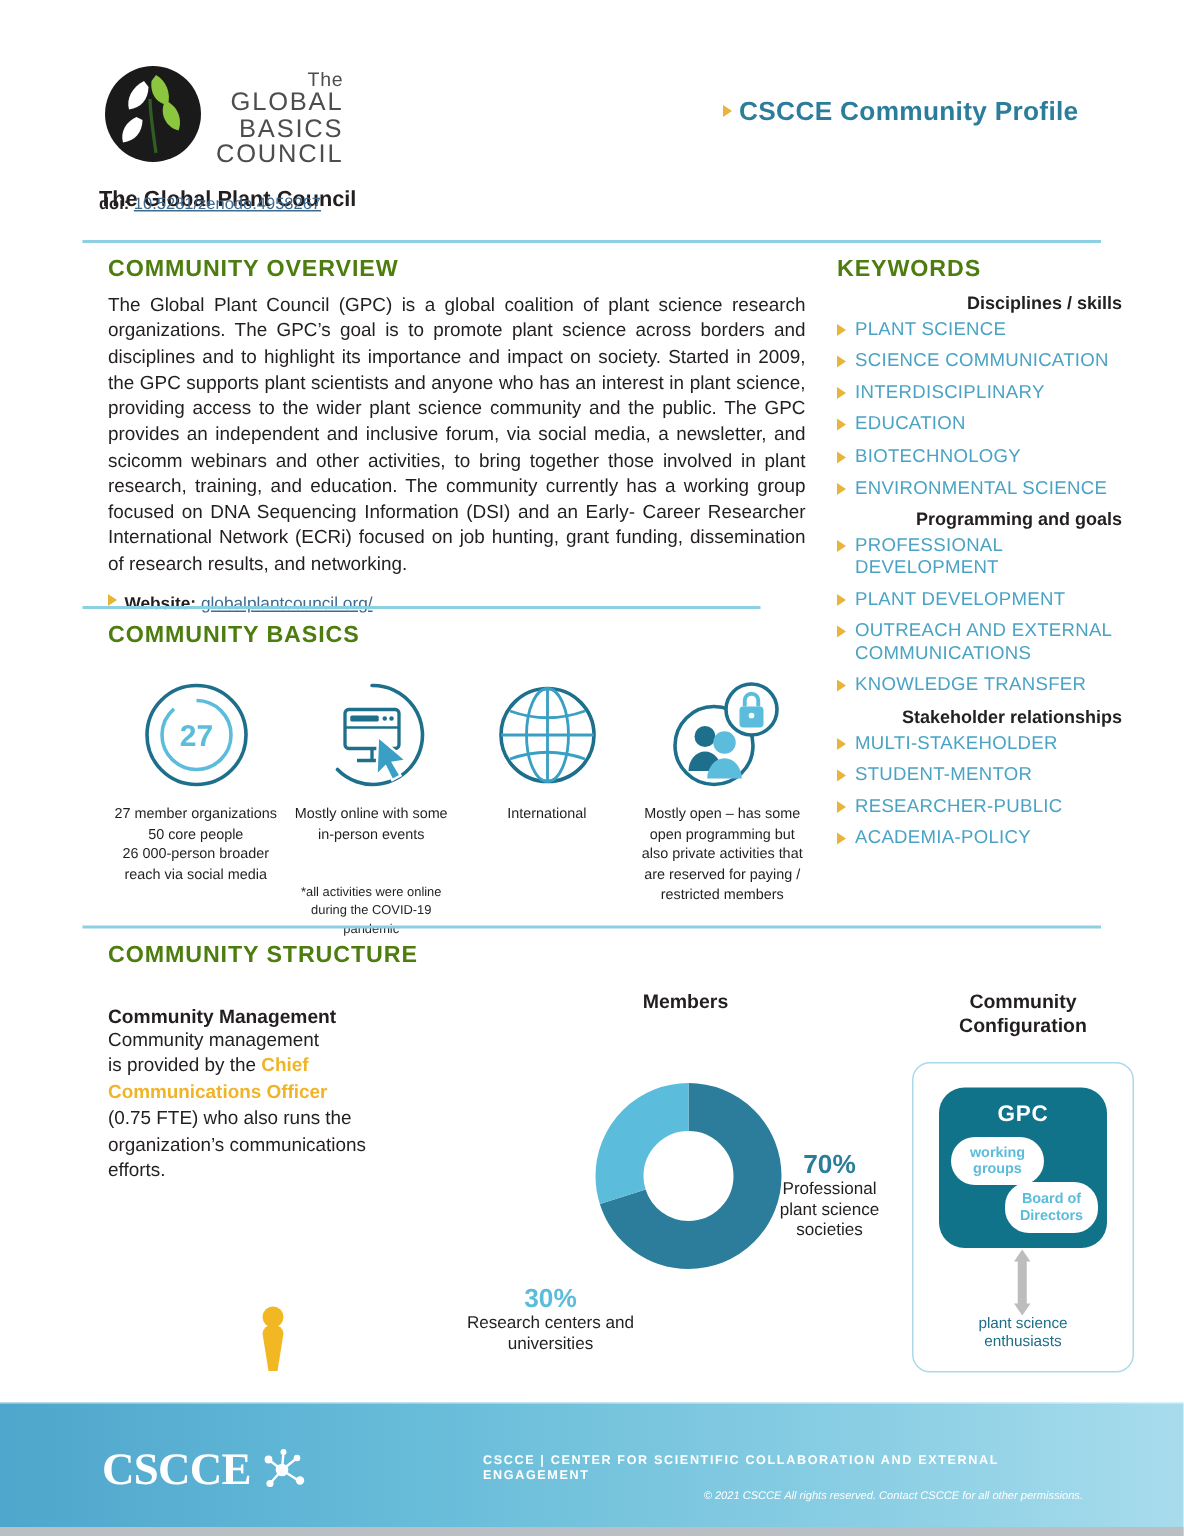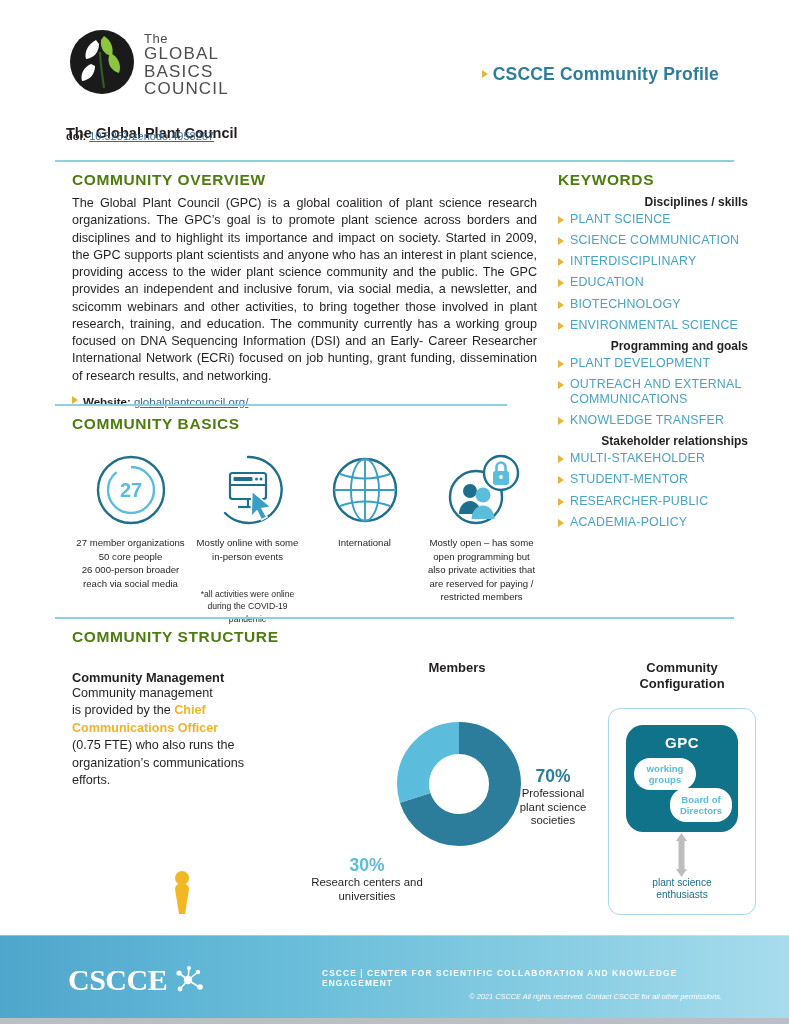--- a/index.html
+++ b/index.html
@@ -8,21 +8,21 @@
     background:#ffffff;
     font-family:"Liberation Sans", sans-serif;
     color:#231f20;
     position:relative;
     overflow:hidden;
   }
   .page{position:relative;width:789px;height:1024px;box-sizing:border-box;}
 
   
   .header{position:relative;height:150px;}
-  .logo-wrap{position:absolute;left:66px;top:26px;display:flex;align-items:flex-start;}
+  .logo-wrap{position:absolute;left:66px;top:40px;display:flex;align-items:flex-start;text-align:right;}
   .logo-mark{width:72px;height:72px;position:relative;flex:none;}
   .logo-text{margin-left:6px;margin-top:6px;line-height:1.02;color:#4d4d4f;
              font-family:"Liberation Sans",sans-serif;}
   .logo-text .the{font-size:13px;letter-spacing:.5px;}
   .logo-text .big{font-size:17px;letter-spacing:1.2px;}
   .org-name{position:absolute;left:66px;top:108px;font-size:14.5px;font-weight:bold;color:#231f20;margin-top:17px;}
   .doi{position:absolute;left:66px;top:130px;font-size:11px;font-weight:bold;color:#231f20;}
   .doi a{color:#3e6b8f;text-decoration:underline;font-weight:normal;}
   .profile-title{position:absolute;right:70px;top:64px;font-size:17.5px;font-weight:bold;
                  color:#2c7d9b;letter-spacing:.2px;white-space:nowrap;}
@@ -179,20 +179,24 @@
     <div class="kw">
         <i class="tri2"></i>
         <span class="lbl">BIOTECHNOLOGY</span>
       </div>
     <div class="kw">
         <i class="tri2"></i>
         <span class="lbl">ENVIRONMENTAL SCIENCE</span>
       </div>
 
     <div class="kw-group-title">Programming and goals</div>
+    <div class="kw">
+        <i class="tri2"></i>
+        <span class="lbl">PROFESSIONAL DEVELOPMENT</span>
+      </div>
     <div class="kw">
         <i class="tri2"></i>
         <span class="lbl">PLANT DEVELOPMENT</span>
       </div>
     <div class="kw">
         <i class="tri2"></i>
         <span class="lbl">OUTREACH AND EXTERNAL COMMUNICATIONS</span>
       </div>
     <div class="kw">
         <i class="tri2"></i>
@@ -386,19 +390,19 @@
           <circle cx="17" cy="15" r="4.2" fill="#ffffff"></circle>
           <circle cx="8" cy="8" r="2.6" fill="#ffffff"></circle>
           <circle cx="27" cy="7" r="2.2" fill="#ffffff"></circle>
           <circle cx="9" cy="24" r="2.4" fill="#ffffff"></circle>
           <circle cx="29" cy="22" r="2.8" fill="#ffffff"></circle>
           <circle cx="18" cy="3" r="2" fill="#ffffff"></circle>
         </svg>
       </div>
     </div>
     <div class="footer-text">
-      <div class="l1">CSCCE  |  CENTER FOR SCIENTIFIC COLLABORATION AND KNOWLEDGE ENGAGEMENT</div>
+      <div class="l1">CSCCE  |  CENTER FOR SCIENTIFIC COLLABORATION AND EXTERNAL ENGAGEMENT</div>
       <div class="l2">© 2021 CSCCE All rights reserved. Contact CSCCE for all other permissions.</div>
     </div>
     <div class="footer-bottom"></div>
   </div>
 
 </div>
 
 </body></html>

